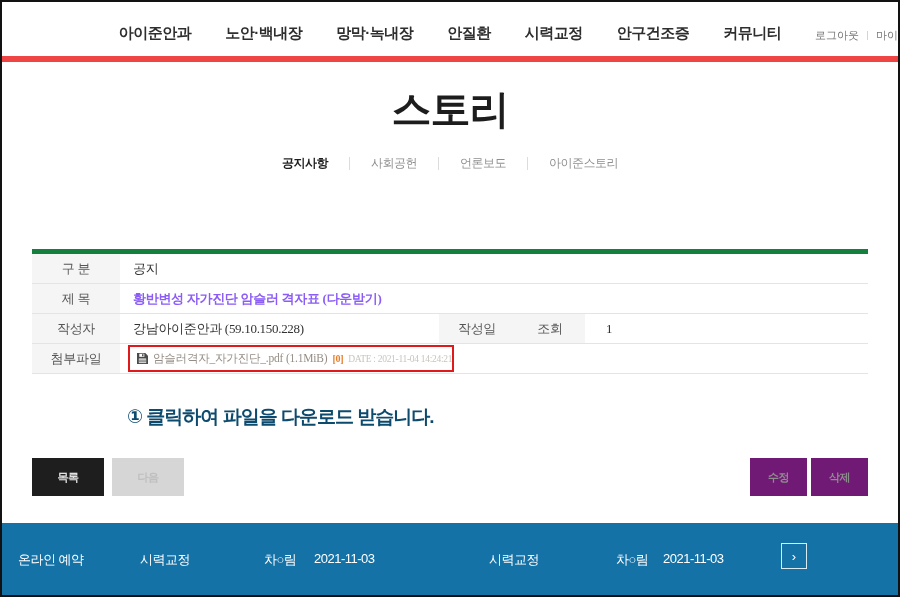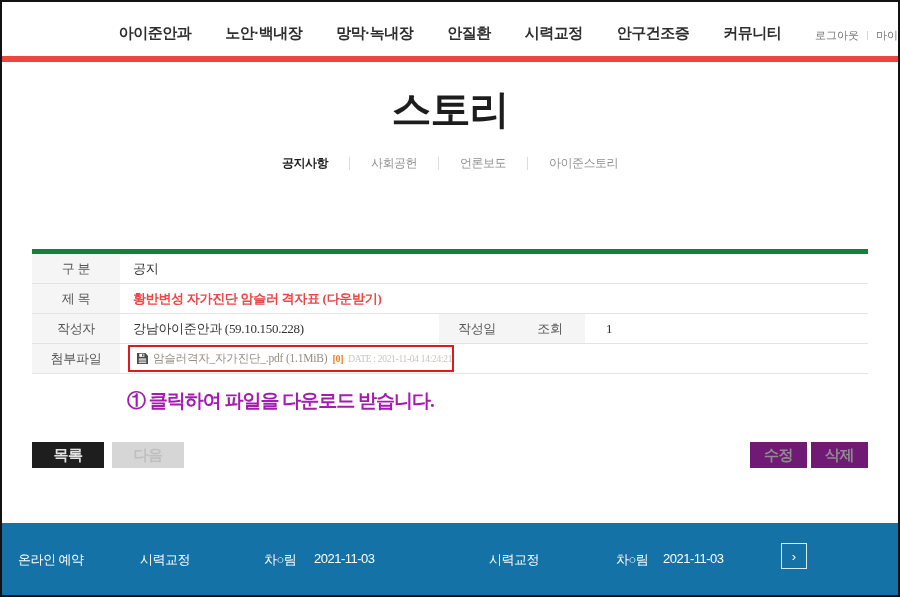--- a/index.html
+++ b/index.html
@@ -73,21 +73,21 @@
     background: #f5f5f5;
     display: flex; align-items: center; justify-content: center;
     font-size: 13px; color: #555; letter-spacing: -0.3px;
   }
   .info-td {
     display: flex; align-items: center;
     padding-left: 13px;
     font-size: 13px; color: #333; letter-spacing: -0.3px;
     flex: 1 1 auto; overflow: hidden; white-space: nowrap;
   }
-  .info-td.post-title { font-weight: 700; color: #ef4444; }
+  .info-td.post-title { font-weight: 700; color: #8b5cf6; }
   .info-td.author { flex: 0 0 319px; }
   .info-th.w2 { width: 76px; }
   .info-td.date-val { flex: 0 0 144px; padding-left: 17px; }
   .info-th.w3 { width: 70px; }
   .info-td.views-val { padding-left: 21px; }
 
   
   .attach-box {
     display: inline-flex; align-items: center;
     border: 2px solid #e0191d;
@@ -97,35 +97,34 @@
     gap: 5px;
     cursor: pointer;
   }
   .attach-name { font-size: 11.5px; color: #958d85; letter-spacing: -0.2px; }
   .attach-count { font-size: 10px; color: #e87d2a; font-weight: 700; }
   .attach-date { font-size: 9.5px; color: #c8c4bf; }
   .file-icon { display: inline-flex; flex: none; }
 
   
   .annotation {
-    margin: 14px 0 0 125px;
-    font-size: 19px; font-weight: 800; color: #a21caf;
+    margin: 30px 0 0 125px;
+    font-size: 19px; font-weight: 800; color: #0c4a6e;
     letter-spacing: -1px;
-    font-family: Liberation Serif, serif;
   }
 
   
   .actions {
     margin: 28px 30px 0 30px;
     display: flex; align-items: center;
   }
   .btn {
-    height: 26px;
+    height: 38px;
     display: inline-flex; align-items: center; justify-content: center;
-    font-size: 15px; font-weight: 700; letter-spacing: -0.5px;
+    font-size: 11px; font-weight: 700; letter-spacing: -0.5px;
     cursor: pointer; border: none;
     font-family: inherit;
   }
   .btn-list { width: 72px; background: #1e1e1e; color: #e2e2e2; }
   .btn-next { width: 72px; background: #d6d6d6; color: #bfbfbf; margin-left: 8px; }
   .actions .spacer { flex: 1; }
   .btn-edit, .btn-del { width: 57px; background: #701a75; color: #8d8d8d; }
   .btn-del { margin-left: 4px; }
 
   

